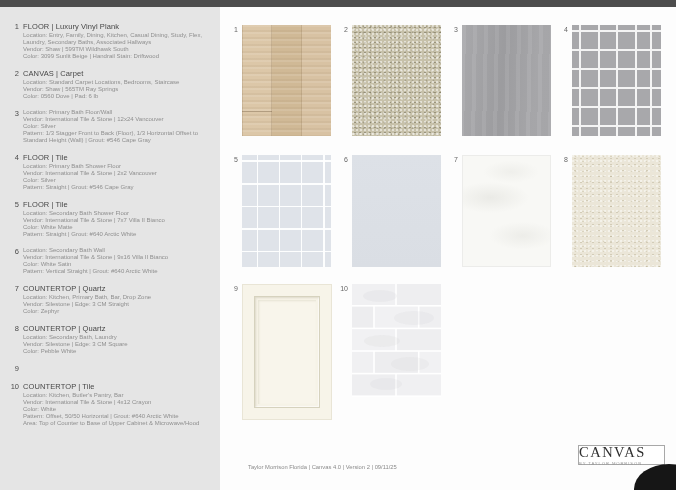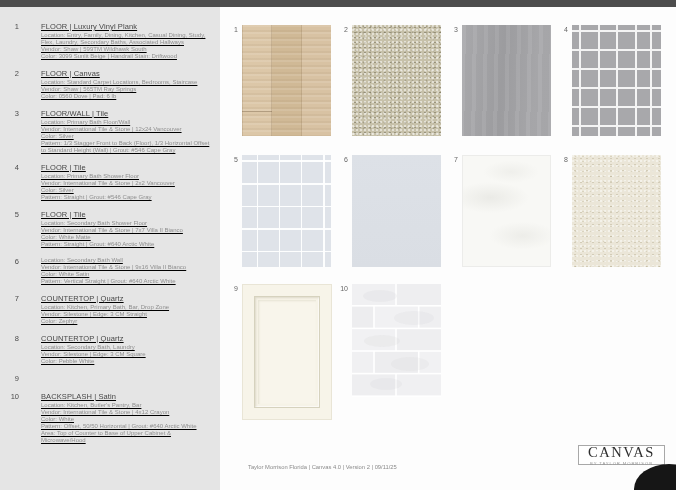--- a/index.html
+++ b/index.html
@@ -7,21 +7,21 @@
           font-family:"Liberation Sans", sans-serif;}
 
   
   .topbar{position:absolute;left:0;top:0;width:676px;height:7px;background:#4d4d4d;}
 
   
   .left-panel{position:absolute;left:0;top:7px;width:220px;height:483px;background:#e5e5e5;
               box-sizing:border-box;padding:15px 8px 0 5px;}
   .spec-item{display:flex;margin-bottom:9px;}
   .spec-num{flex:none;width:14px;text-align:right;font-size:7.5px;line-height:9px;color:#4b4b4b;}
-  .spec-body{margin-left:22px;width:186px;text-decoration:underline;}
+  .spec-body{margin-left:4px;width:186px;}
   .spec-title{font-size:7.5px;line-height:9px;color:#474747;margin-bottom:1px;letter-spacing:0.1px;}
   .spec-detail{font-size:6px;line-height:7px;color:#8f8f8f;}
 
   
   .swatch{position:absolute;}
   .sw-num{position:absolute;right:100%;margin-right:4px;top:1px;font-size:7px;color:#666;}
   .tex{position:absolute;inset:0;overflow:hidden;}
 
   .tex-wood{background-color:#d6c0a0;
     background-image:
@@ -77,21 +77,21 @@
   .tex-cabinet{background:#f7f4e9;box-shadow:inset 0 0 0 1px rgba(190,185,160,0.25);}
   .cab-frame{position:absolute;inset:12px;border:1px solid rgba(176,170,140,0.45);background:#f6f3e7;
     box-shadow:inset 1px 1px 2px rgba(150,145,120,0.25), inset -1px -1px 1px rgba(255,255,255,0.7);}
   .cab-panel{position:absolute;inset:3px;background:#f8f5eb;
     box-shadow:inset 1px 1px 2px rgba(190,185,158,0.30);}
 
   
   .footer-line{position:absolute;left:248px;top:464px;font-size:5.8px;color:#8a8a8a;}
   .logo-box{position:absolute;left:578px;top:445px;width:87px;height:20px;background:#ffffff;
     border:1px solid #a8a8a8;box-sizing:border-box;display:flex;flex-direction:column;
-    align-items:center;justify-content:center;}
+    justify-content:center;}
   .logo-title{font-family:"Liberation Serif", serif;font-size:14.5px;letter-spacing:1.5px;
     color:#2f2f2f;line-height:15px;}
   .logo-sub{font-size:4.2px;letter-spacing:0.9px;color:#979797;margin-top:1px;}
 
   .corner-blob{position:absolute;width:70px;height:50px;right:-28px;bottom:-24px;
     background:#161616;border-radius:50%;}
 </style>
 </head>
 <body>
 
@@ -107,31 +107,30 @@
         <div class="spec-title">FLOOR | Luxury Vinyl Plank</div>
         <div class="spec-detail">Location: Entry, Family, Dining, Kitchen, Casual Dining, Study, Flex, Laundry, Secondary Baths, Associated Hallways</div>
         <div class="spec-detail">Vendor: Shaw | 599TM Wildhawk South</div>
         <div class="spec-detail">Color: 3099 Sunlit Beige | Handrail Stain: Driftwood</div>
       </div>
     </div>
 
     <div class="spec-item">
       <div class="spec-num">2</div>
       <div class="spec-body">
-        <div class="spec-title">FLOOR | Canvas</div>
+        <div class="spec-title">CANVAS | Carpet</div>
         <div class="spec-detail">Location: Standard Carpet Locations, Bedrooms, Staircase</div>
         <div class="spec-detail">Vendor: Shaw | 565TM Ray Springs</div>
         <div class="spec-detail">Color: 0560 Dove | Pad: 6 lb</div>
       </div>
     </div>
 
     <div class="spec-item">
       <div class="spec-num">3</div>
       <div class="spec-body">
-        <div class="spec-title">FLOOR/WALL | Tile</div>
         <div class="spec-detail">Location: Primary Bath Floor/Wall</div>
         <div class="spec-detail">Vendor: International Tile &amp; Stone | 12x24 Vancouver</div>
         <div class="spec-detail">Color: Silver</div>
         <div class="spec-detail">Pattern: 1/3 Stagger Front to Back (Floor), 1/3 Horizontal Offset to Standard Height (Wall) | Grout: #546 Cape Gray</div>
       </div>
     </div>
 
     <div class="spec-item">
       <div class="spec-num">4</div>
       <div class="spec-body">
@@ -184,21 +183,21 @@
       </div>
     </div>
 
     <div class="spec-item">
       <div class="spec-num">9</div>
     </div>
 
     <div class="spec-item">
       <div class="spec-num">10</div>
       <div class="spec-body">
-        <div class="spec-title">BACKSPLASH | Satin</div>
+        <div class="spec-title">COUNTERTOP | Tile</div>
         <div class="spec-detail">Location: Kitchen, Butler's Pantry, Bar</div>
         <div class="spec-detail">Vendor: International Tile &amp; Stone | 4x12 Crayon</div>
         <div class="spec-detail">Color: White</div>
         <div class="spec-detail">Pattern: Offset, 50/50 Horizontal | Grout: #640 Arctic White</div>
         <div class="spec-detail">Area: Top of Counter to Base of Upper Cabinet &amp; Microwave/Hood</div>
       </div>
     </div>
 
   </div>
 

